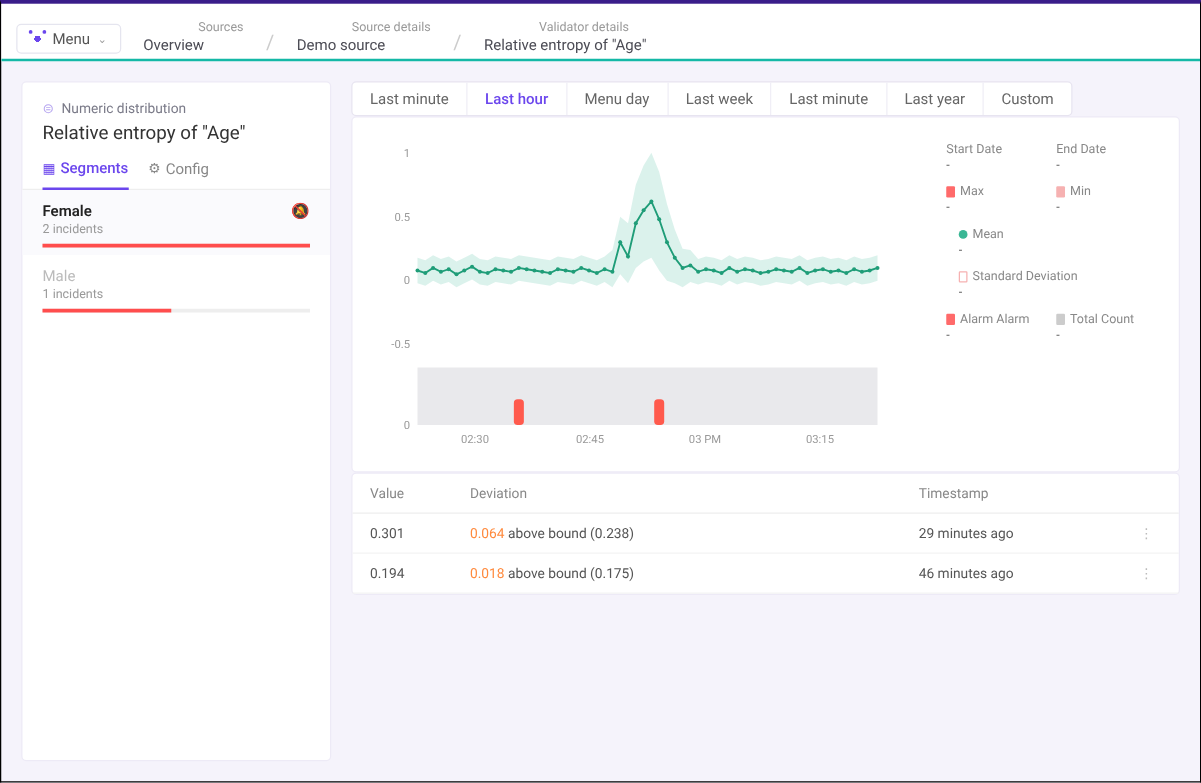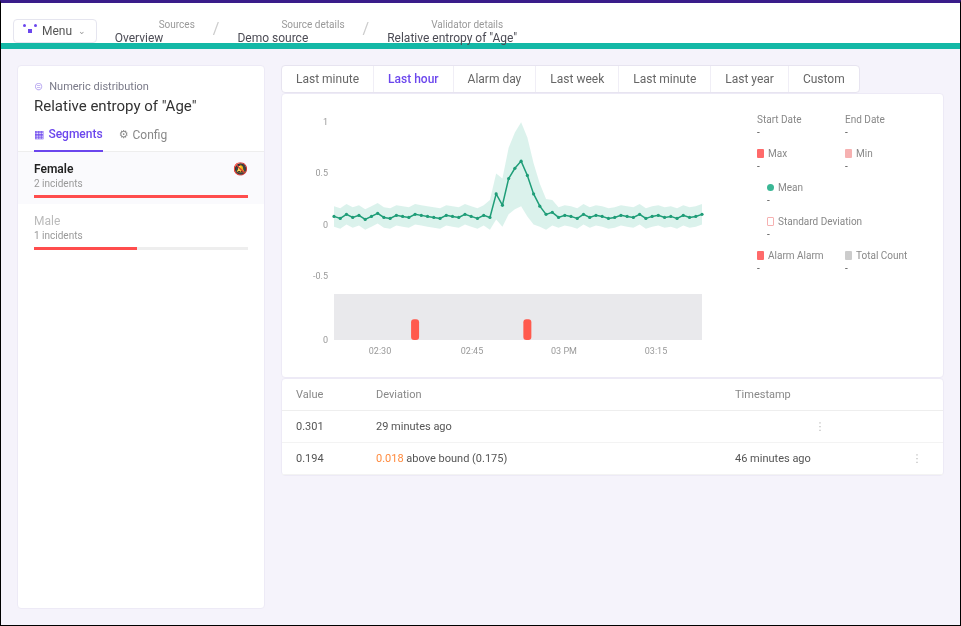--- a/index.html
+++ b/index.html
@@ -1,19 +1,19 @@
 <!DOCTYPE html>
 <html><head>
 <meta charset="utf-8">
 <style>
 * { box-sizing: border-box; margin:0; padding:0; }
 html,body { width:961px; height:626px; font-family: -apple-system, BlinkMacSystemFont, "Segoe UI", Roboto, sans-serif; background:#f5f3fb; color:#333; font-size:12px; }
 body { border:1px solid #000; border-top:3px solid #3a1d8a; overflow:hidden; }
 
-.topbar { background:#fff; height:46px; border-bottom:6px solid #14b8a6; display:flex; align-items:flex-start; padding:16px 12px; gap:18px; }
+.topbar { background:#fff; height:46px; border-bottom:2px solid #14b8a6; display:flex; align-items:flex-end; padding:4px 12px; gap:18px; }
 .menu-btn { display:flex; align-items:center; gap:6px; border:1px solid #e5e5ef; padding:4px 10px; border-radius:4px; cursor:pointer; color:#555; }
 .menu-btn .logo { width:12px; height:12px; border-radius:2px; background:radial-gradient(circle at 50% 50%, #6b46ed 30%, transparent 30%); position:relative; }
 .menu-btn .logo::before,.menu-btn .logo::after { content:""; position:absolute; width:3px; height:3px; background:#6b46ed; border-radius:50%; }
 .menu-btn .logo::before { top:-1px; left:-1px; }
 .menu-btn .logo::after { top:-1px; right:-1px; }
 .crumb-sep { color:#ccc; font-size:16px; }
 .crumb { display:flex; flex-direction:column; gap:1px; }
 .crumb .small { color:#999; font-size:10px;margin-left:44px; }
 .crumb .big { color:#4c4c55; font-size:12px; }
 
@@ -128,21 +128,21 @@
           </div>
         </div>
       </div>
   </div>
 
   <div class="right">
 
     <div class="time-tabs" id="time-tabs">
         <div class="time-tab">Last minute</div>
         <div class="time-tab active">Last hour</div>
-        <div class="time-tab">Alarm day</div>
+        <div class="time-tab">Menu day</div>
         <div class="time-tab">Last week</div>
         <div class="time-tab">Last minute</div>
         <div class="time-tab">Last year</div>
         <div class="time-tab">Custom</div>
       </div>
 
     <div class="chart-card">
       <div class="chart-svg-wrap">
         <svg id="chart" width="410" height="260">
             <text x="30" y="172.76470588235293" text-anchor="end">-0.5</text>
@@ -282,20 +282,21 @@
     <div class="table-card">
       <div class="thead">
         <div>Value</div>
         <div>Deviation</div>
         <div>Timestamp</div>
         <div></div>
       </div>
       <div id="tbody">
           <div class="trow">
             <div>0.301</div>
+            <div><span class="dev-num">0.064</span> above bound (0.238)</div>
             <div>29 minutes ago</div>
             <div class="kebab">⋮</div>
           </div>
           <div class="trow">
             <div>0.194</div>
             <div><span class="dev-num">0.018</span> above bound (0.175)</div>
             <div>46 minutes ago</div>
             <div class="kebab">⋮</div>
           </div>
         </div>

